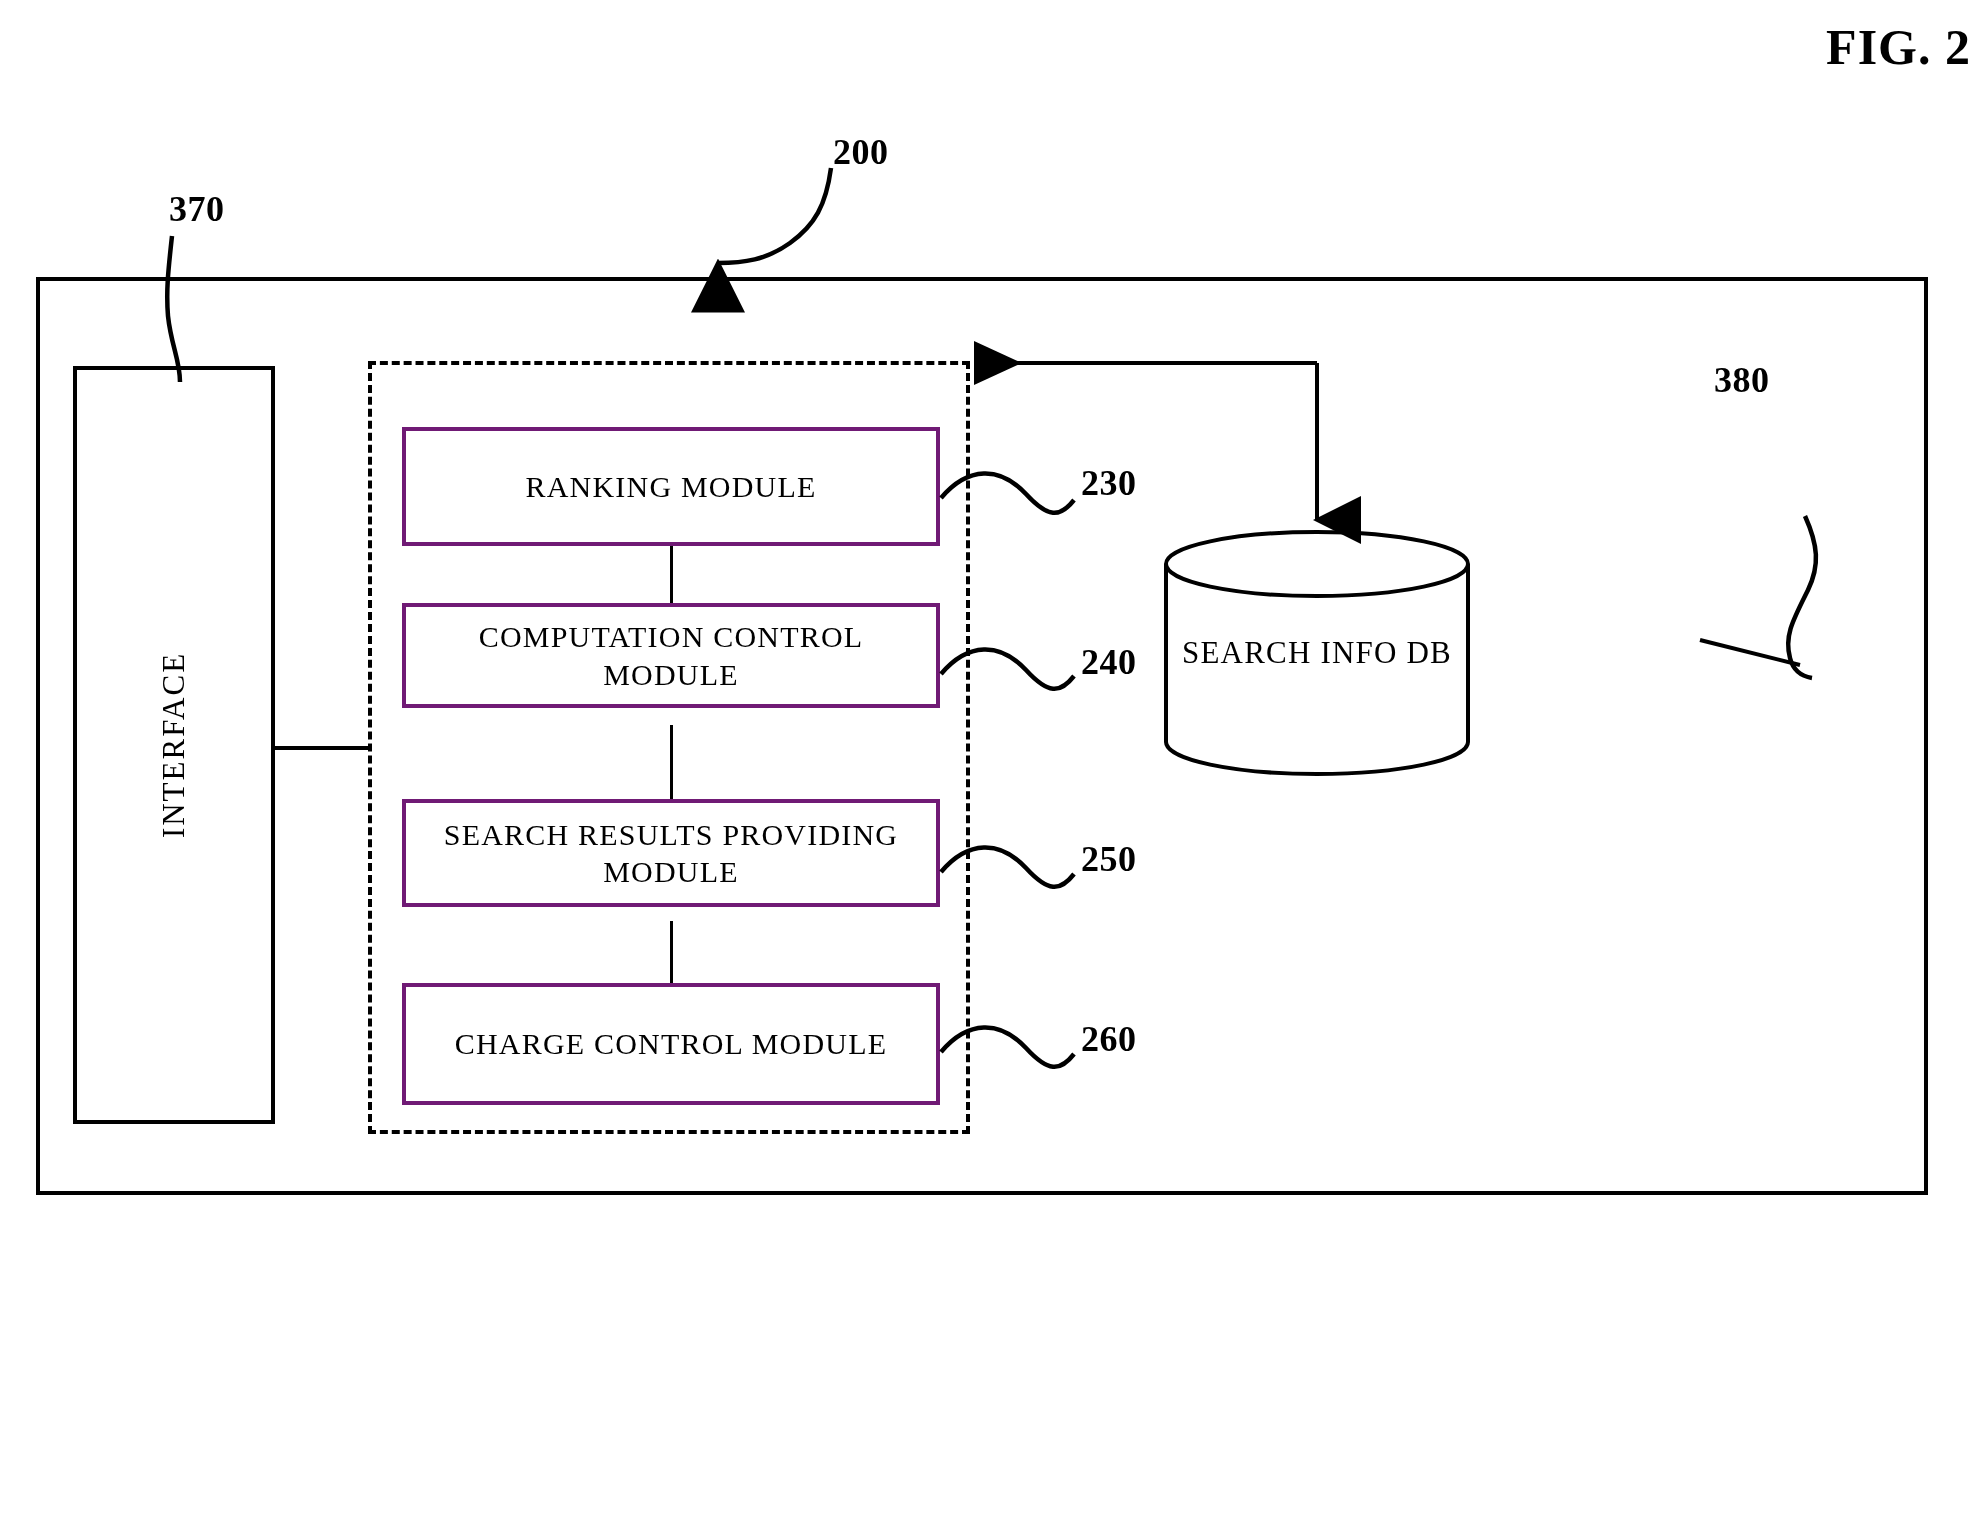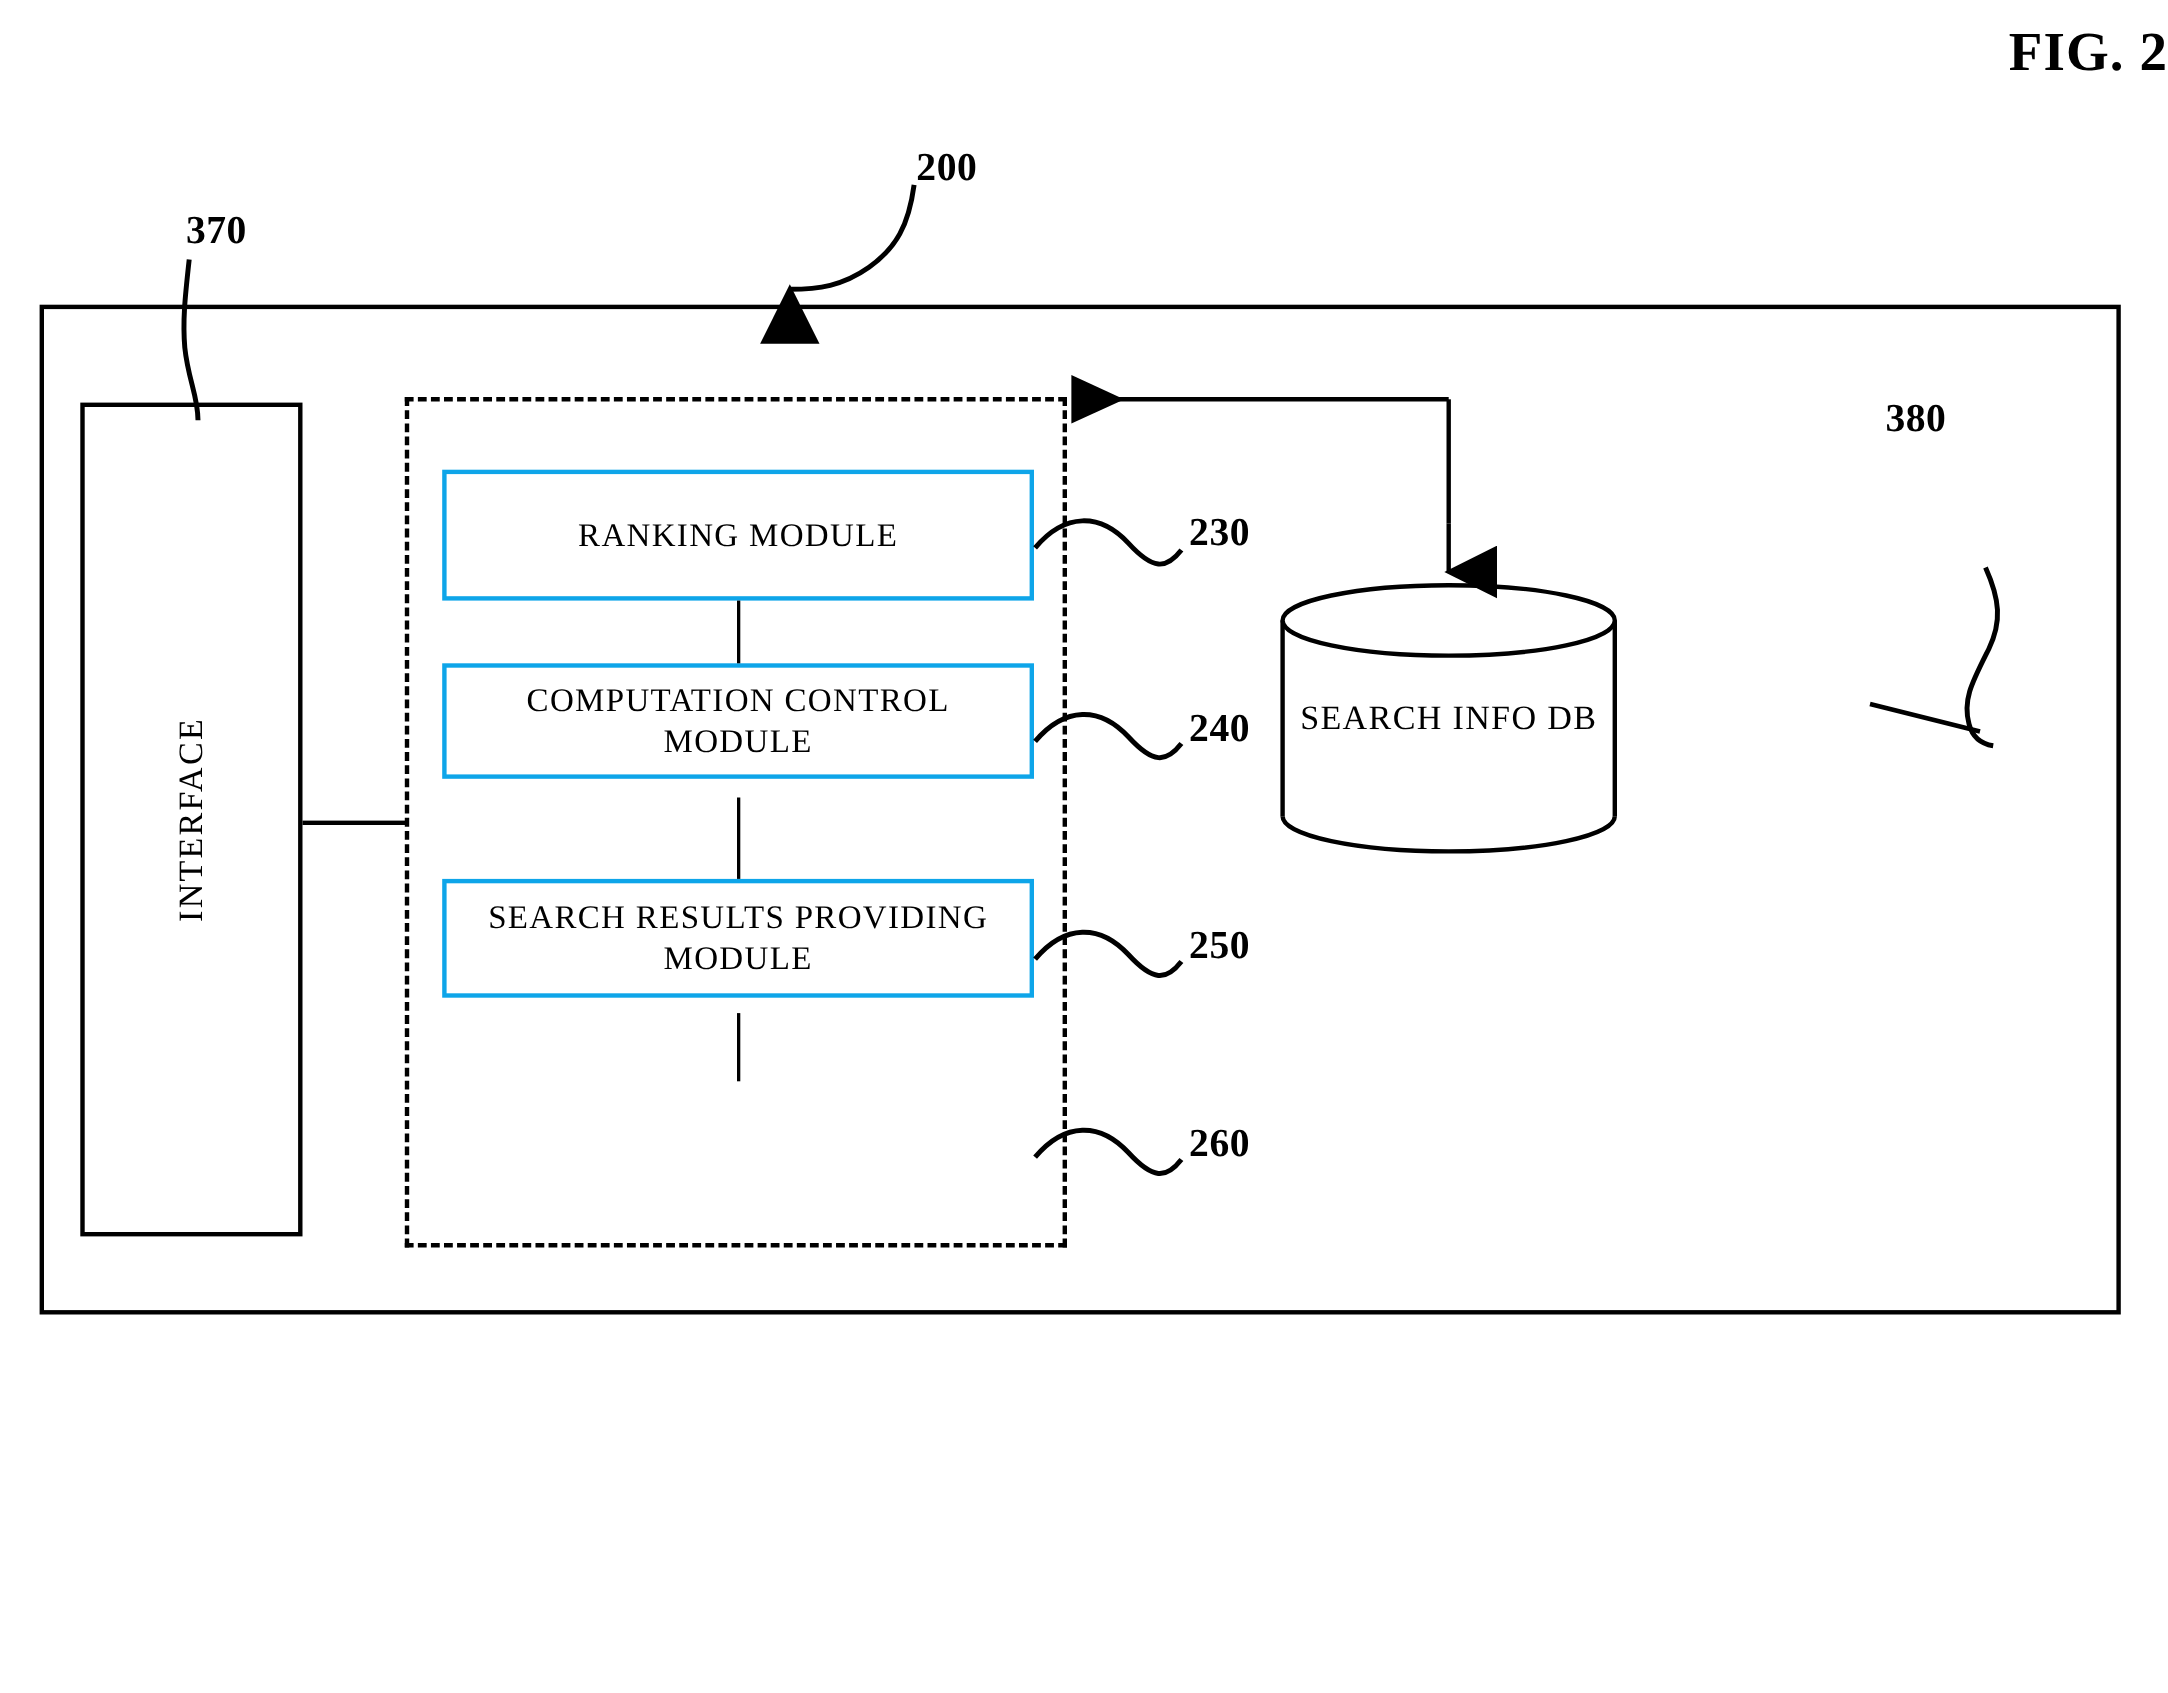--- a/index.html
+++ b/index.html
@@ -73,21 +73,21 @@
     top: 361px;
     width: 602px;
     height: 773px;
     border: 4px dashed #000;
     box-sizing: border-box;
   }
 
   
   .module-box {
     position: absolute;
-    border: 4px solid #0ea5e9;
+    border: 4px solid #701a75;
     box-sizing: border-box;
     display: flex;
     align-items: center;
     justify-content: center;
     text-align: center;
     background: #fff;
   }
   .module-label {
     font-size: 30px;
     line-height: 1.25;
@@ -189,20 +189,23 @@
 
   <div class="module-box" id="mod-ranking">
     <span class="module-label">RANKING MODULE</span>
   </div>
   <div class="module-box" id="mod-computation">
     <span class="module-label">COMPUTATION CONTROL MODULE</span>
   </div>
   <div class="module-box" id="mod-results">
     <span class="module-label">SEARCH RESULTS PROVIDING MODULE</span>
   </div>
+  <div class="module-box" id="mod-charge">
+    <span class="module-label">CHARGE CONTROL MODULE</span>
+  </div>
 
   <div class="vconn" id="conn-1"></div>
   <div class="vconn" id="conn-2"></div>
   <div class="vconn" id="conn-3"></div>
 
   <div class="db-cylinder">
     <svg width="310" height="250" viewBox="0 0 310 250">
       <path d="M 4 36 L 4 214" stroke="#000" stroke-width="4" fill="none"></path>
       <path d="M 306 36 L 306 214" stroke="#000" stroke-width="4" fill="none"></path>
       <ellipse cx="155" cy="36" rx="151" ry="32" stroke="#000" stroke-width="4" fill="#fff"></ellipse>

